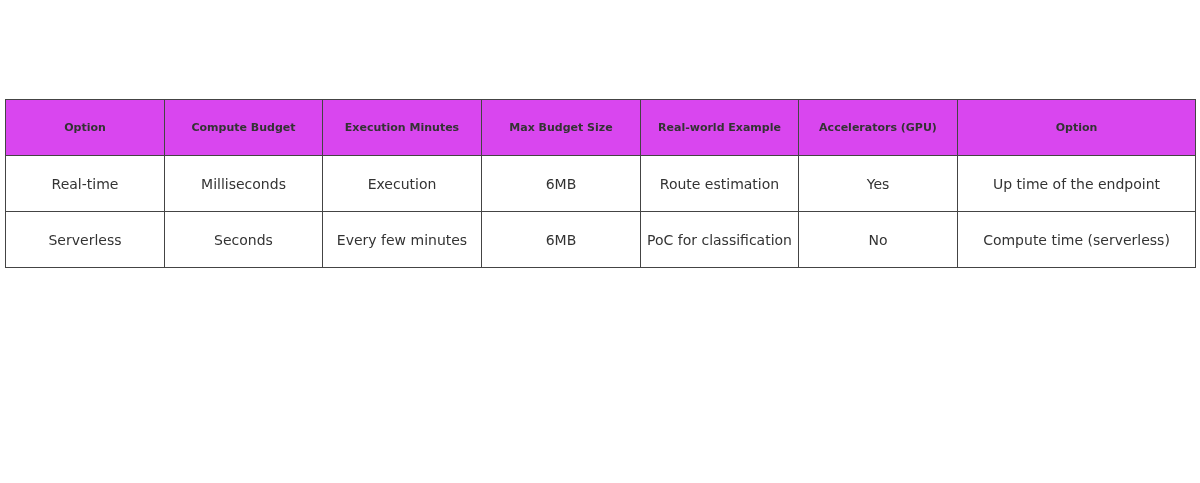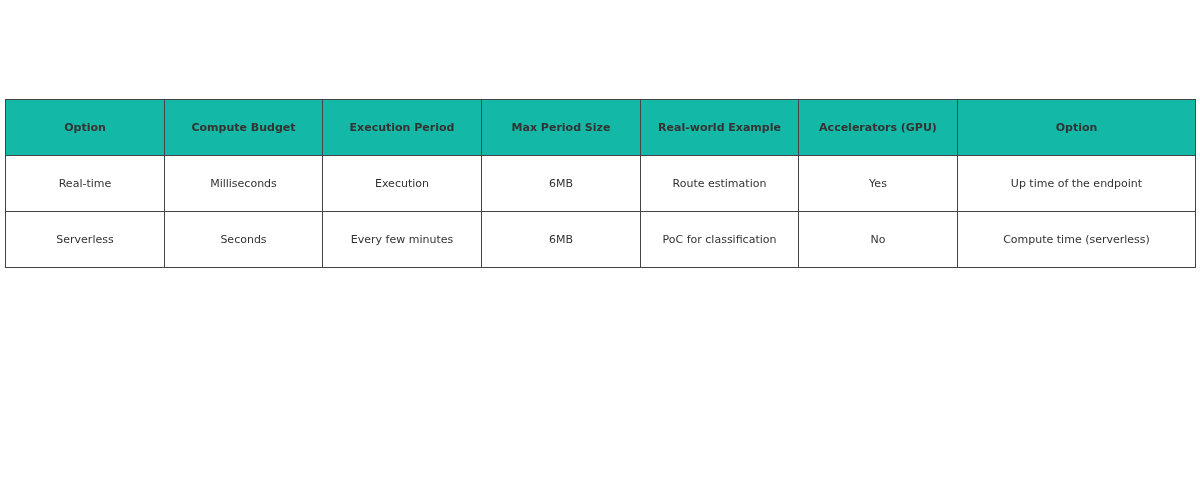--- a/index.html
+++ b/index.html
@@ -28,28 +28,28 @@
     }
     th, td {
       border: 1px solid #444444;
       text-align: center;
       vertical-align: middle;
       padding: 0 4px;
       height: 56px;
       box-sizing: border-box;
     }
     th {
-      background: #14b8a6;
+      background: #d946ef;
       font-weight: bold;
       font-size: 11px;
       color: #333333;
     }
     td {
       background: #ffffff;
-      font-size: 11px;
+      font-size: 14px;
       color: #333333;
       line-height: 10px;
     }
     .pricing-line { display: block; }
   </style>
 </head>
 <body>
 
 <div class="table-wrap">
   <table>
@@ -59,22 +59,22 @@
       <col style="width:159px">
       <col style="width:159px">
       <col style="width:158px">
       <col style="width:159px">
       <col style="width:238px">
     </colgroup>
     <thead>
       <tr>
         <th>Option</th>
         <th>Compute Budget</th>
-        <th>Execution Period</th>
-        <th>Max Period Size</th>
+        <th>Execution Minutes</th>
+        <th>Max Budget Size</th>
         <th>Real-world Example</th>
         <th>Accelerators (GPU)</th>
         <th>Option</th>
       </tr>
     </thead>
     <tbody>
       <tr>
         <td>Real-time</td>
         <td>Milliseconds</td>
         <td>Execution</td>

